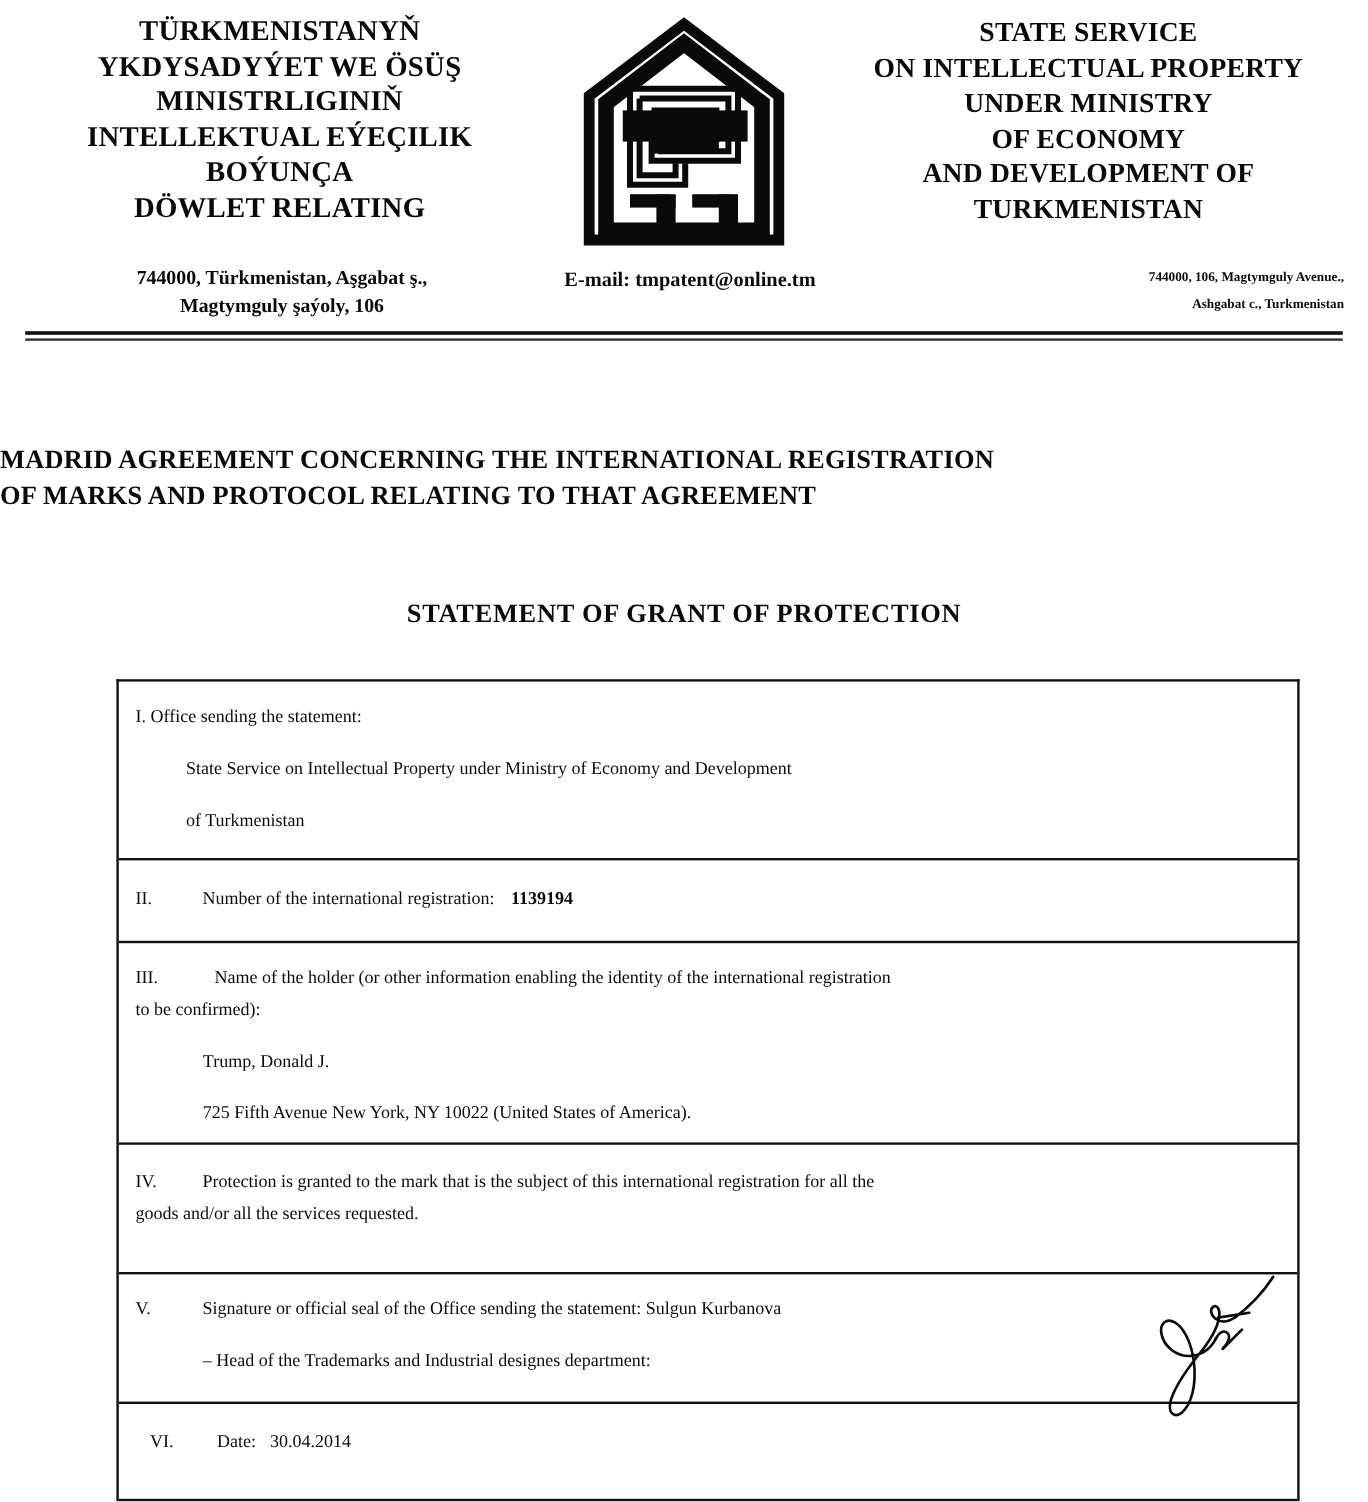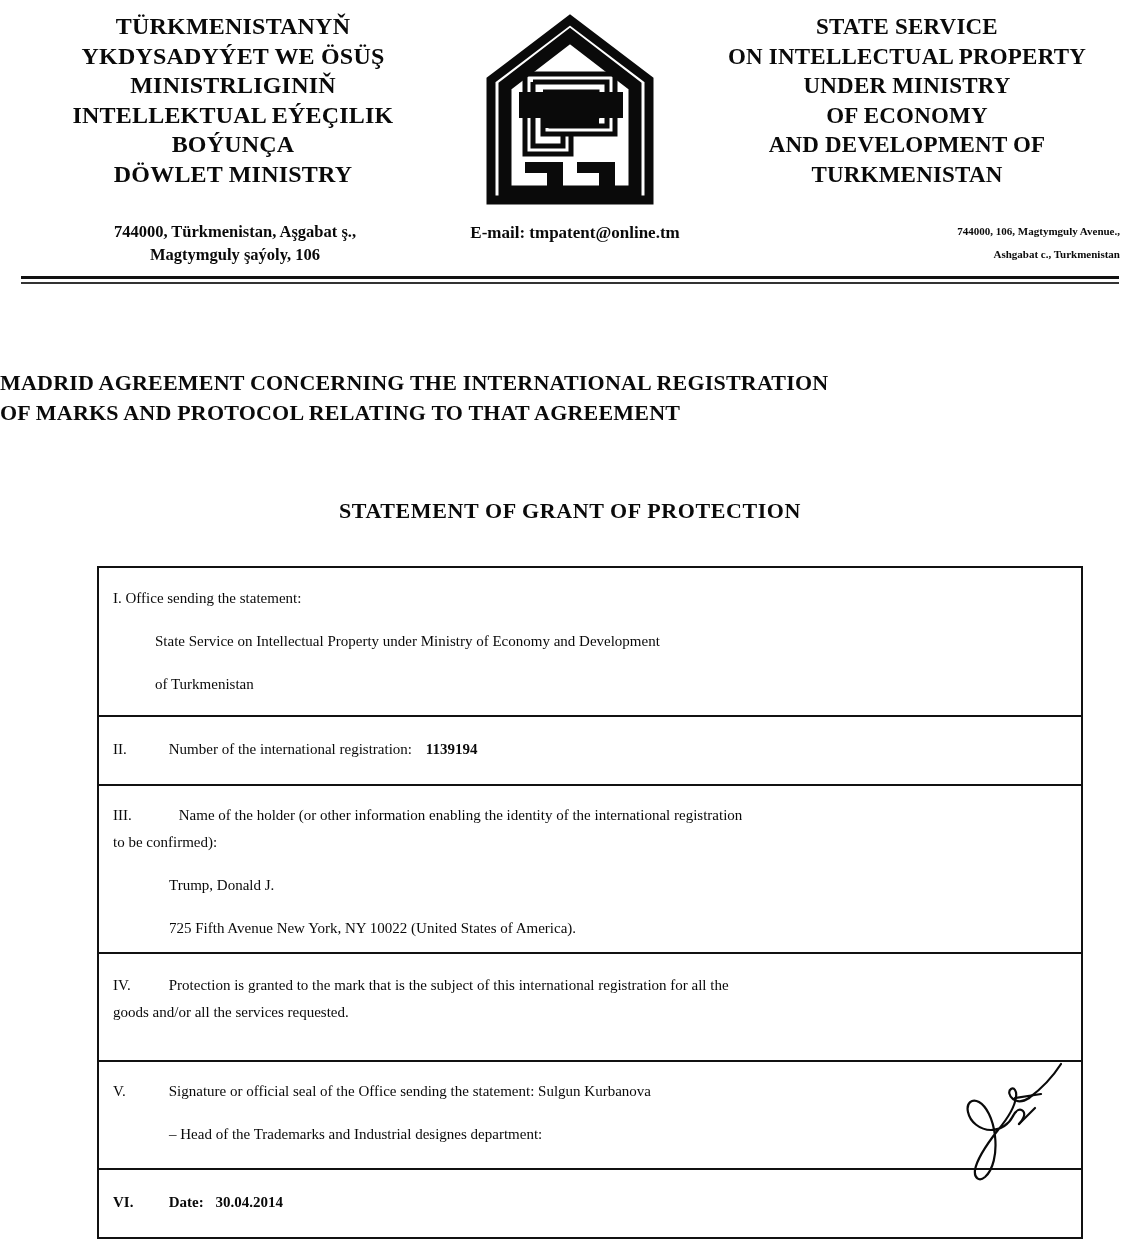--- a/index.html
+++ b/index.html
@@ -124,21 +124,21 @@
   .row {
     border-bottom: 2px solid #111;
     box-sizing: border-box;
     position: relative;
   }
   .row-i      { height: 149px; padding: 18px 14px 0 14px; }
   .row-ii     { height: 69px;  padding: 20px 14px 0 14px; }
   .row-iii    { height: 168px; padding: 17px 14px 0 14px; }
   .row-iv     { height: 108px;  padding: 19px 26px 0 14px; }
   .row-v      { height: 108px; padding: 17px 14px 0 14px; }
-  .row-vi     { height: 69px;  padding: 20px 14px 0 14px; font-weight: bold; }
+  .row-vi     { height: 81px;  padding: 20px 14px 0 26px; }
 
   .ln {
     font-size: 15px;
     line-height: 25px;
   }
   .ln.gap { margin-top: 18px; }
   .ln.tight { margin-top: 2px; }
   .indent-1 { padding-left: 42px; }
   .indent-2 { padding-left: 56px; }
   .num {
@@ -164,21 +164,21 @@
 <body>
 
 <div class="letterhead">
 
   <div class="lh-col left">
     <div class="lh-line">TÜRKMENISTANYŇ</div>
     <div class="lh-line">YKDYSADYÝET WE ÖSÜŞ</div>
     <div class="lh-line">MINISTRLIGINIŇ</div>
     <div class="lh-line">INTELLEKTUAL EÝEÇILIK</div>
     <div class="lh-line">BOÝUNÇA</div>
-    <div class="lh-line">DÖWLET MINISTRY</div>
+    <div class="lh-line">DÖWLET RELATING</div>
   </div>
 
   <div class="emblem-wrap">
     <svg width="178" height="196" viewBox="0 0 178 196">
 
       <path d="M10 186 L10 66 L89 6 L168 66 L168 186 Z" fill="none" stroke="#0a0a0a" stroke-width="9"></path>
       <path d="M24 178 L24 72 L89 22 L154 72 L154 178 Z" fill="none" stroke="#0a0a0a" stroke-width="13"></path>
 
       <g fill="none" stroke="#0a0a0a" stroke-width="5">
         <path d="M44 60 L134 60 L134 120 L62 120 L62 102 L116 102 L116 78 L62 78"></path>

